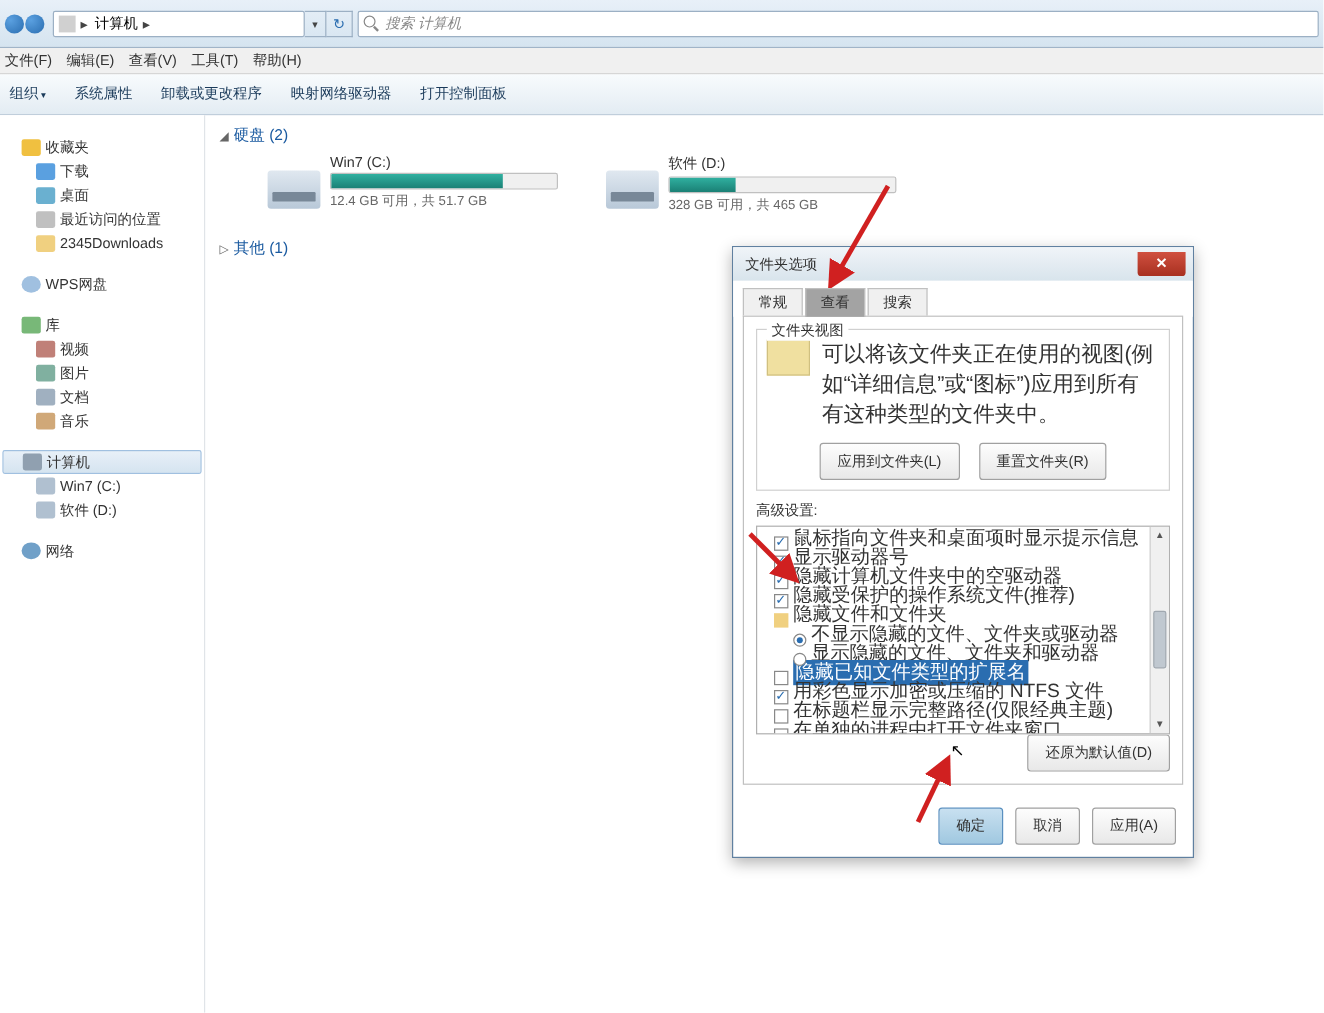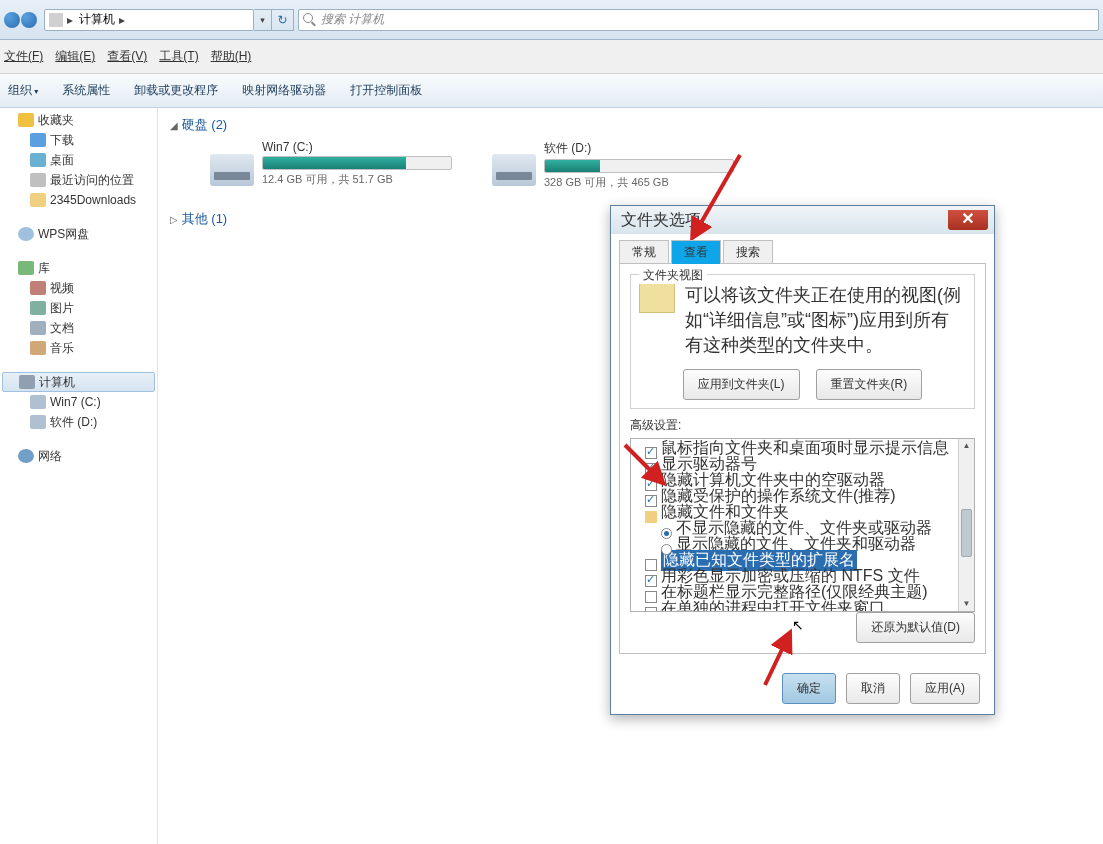--- a/index.html
+++ b/index.html
@@ -10,31 +10,31 @@
 .nav-btn { width: 16px; height: 16px; border-radius: 50%; background: radial-gradient(circle at 30% 30%, #5aa0e0, #2a6db0); margin-right: 1px; }
 .addr-bar { flex: 0 0 210px; background: #fff; border: 1px solid #9cb0c4; height: 22px; margin-left: 6px; display: flex; align-items: center; padding: 0 4px; border-radius: 2px; }
 .addr-bar .icon { width: 14px; height: 14px; background: #d0d0d0; margin-right: 4px; }
 .addr-arrow { width: 12px; color: #444; }
 .search-bar { flex: 1; background: #fff; border: 1px solid #9cb0c4; height: 22px; margin-left: 4px; display: flex; align-items: center; padding: 0 4px; border-radius: 2px; color: #888; font-style: italic; }
 .search-bar .sicon { width: 14px; height: 14px; margin-right: 4px; position: relative; }
 .search-bar .sicon::before { content: ""; position: absolute; width: 8px; height: 8px; border: 1.5px solid #888; border-radius: 50%; }
 .search-bar .sicon::after { content: ""; position: absolute; width: 5px; height: 1.5px; background: #888; transform: rotate(45deg); left: 8px; top: 10px; }
 
 
-.menubar { height: 34px; background: #f0f0f0; border-bottom: 1px solid #d0d0d0; display: flex; align-items: center; padding: 0 4px; color: #333; text-decoration: underline; }
+.menubar { height: 22px; background: #f0f0f0; border-bottom: 1px solid #d0d0d0; display: flex; align-items: center; padding: 0 4px; color: #333; }
 .menubar span { margin-right: 12px; }
 
 
 .toolbar { height: 34px; background: linear-gradient(#f8fbfd, #e3ecf3); border-bottom: 1px solid #c0cedb; display: flex; align-items: center; padding: 0 8px; color: #1a3a5a; }
 .toolbar span { margin-right: 24px; }
 .toolbar .dd::after { content: " ▾"; font-size: 8px; }
 
 
 .main { display: flex; height: calc(100% - 96px); }
-.sidebar { width: 158px; background: #fff; border-right: 1px solid #e0e4e8; padding: 2px 0; overflow: hidden; }
+.sidebar { width: 171px; background: #fff; border-right: 1px solid #e0e4e8; padding: 17px 0; overflow: hidden; }
 .side-item { display: flex; align-items: center; padding: 2px 4px 2px 18px; color: #333; height: 20px; }
 .side-item .sicon { width: 16px; height: 14px; margin-right: 4px; border-radius: 2px; }
 .side-item .sicon.star { background: #f0c040; }
 .side-item .sicon.dl { background: #5aa0e0; }
 .side-item .sicon.desk { background: #6ab0d0; }
 .side-item .sicon.rec { background: #c0c0c0; }
 .side-item .sicon.fld { background: #f0d080; }
 .side-item .sicon.cloud { background: #a0c0e0; border-radius: 50%; }
 .side-item .sicon.lib { background: #78b878; }
 .side-item .sicon.vid { background: #c08078; }
@@ -57,25 +57,25 @@
 .drive .dicon { width: 44px; height: 32px; background: linear-gradient(#e0e8f0, #b8c8d8); border-radius: 3px; position: relative; margin-top: 14px; }
 .drive .dicon::after { content: ""; position: absolute; left: 4px; right: 4px; top: 18px; height: 8px; background: #788898; border-radius: 1px; }
 .drive-info { margin-top: 0; }
 .drive-name { color: #333; margin-bottom: 2px; }
 .drive-bar { width: 190px; height: 14px; background: #f0f0f0; border: 1px solid #c0c0c0; border-radius: 2px; overflow: hidden; margin-bottom: 2px; }
 .drive-bar .fill { height: 100%; background: linear-gradient(#30b0a0, #1a8075); }
 .drive-stats { color: #666; font-size: 11px; }
 
 
 .dialog { position: absolute; left: 610px; top: 205px; width: 385px; background: #fff; border: 1px solid #6080a0; box-shadow: 0 4px 12px rgba(0,0,0,0.3); }
-.dlg-title { height: 28px; background: linear-gradient(#f0f4f8, #d8e4ec); display: flex; align-items: center; justify-content: space-between; padding: 0 0 0 10px; color: #333; font-size: 16px; }
+.dlg-title { height: 28px; background: linear-gradient(#f0f4f8, #d8e4ec); display: flex; align-items: center; justify-content: space-between; padding: 0 0 0 10px; color: #333; font-size: 12px; }
 .dlg-close { width: 40px; height: 20px; background: linear-gradient(#d05040, #a83020); color: #fff; text-align: center; line-height: 18px; border-radius: 0 0 3px 3px; margin-right: 6px; font-weight: bold; }
 .dlg-tabs { display: flex; padding: 6px 8px 0 8px; background: #fff; }
 .dlg-tab { padding: 3px 12px; border: 1px solid #c0c0c0; border-bottom: none; background: #f0f0f0; margin-right: 2px; font-size: 12px; color: #333; }
-.dlg-tab.active { background: #0ea5e9; position: relative; z-index: 2; }
+.dlg-tab.active { background: #a3a3a3; position: relative; z-index: 2; }
 .dlg-body { border: 1px solid #c0c0c0; margin: 0 8px 8px 8px; padding: 10px; background: #fff; position: relative; top: -1px; }
 .fv-box { border: 1px solid #d0d0d0; padding: 8px; margin-bottom: 8px; position: relative; }
 .fv-box .lbl { position: absolute; top: -8px; left: 8px; background: #fff; padding: 0 4px; font-size: 12px; color: #333; }
 .fv-row { display: flex; gap: 10px; align-items: flex-start; }
 .fv-icon { width: 36px; height: 30px; background: #f0e0a0; border: 1px solid #d0c080; }
 .fv-text { flex: 1; font-size: 18px; color: #333; line-height: 1.4; }
 .fv-btns { display: flex; justify-content: center; gap: 16px; margin-top: 10px; }
 .btn { padding: 6px 14px; background: linear-gradient(#fdfdfd, #e8e8e8); border: 1px solid #a0a0a0; border-radius: 3px; font-size: 12px; color: #333; }
 .btn.primary { background: linear-gradient(#c8e0f0, #a0c8e0); border-color: #5a90c0; }
 .adv-lbl { font-size: 12px; color: #333; margin-bottom: 4px; }

